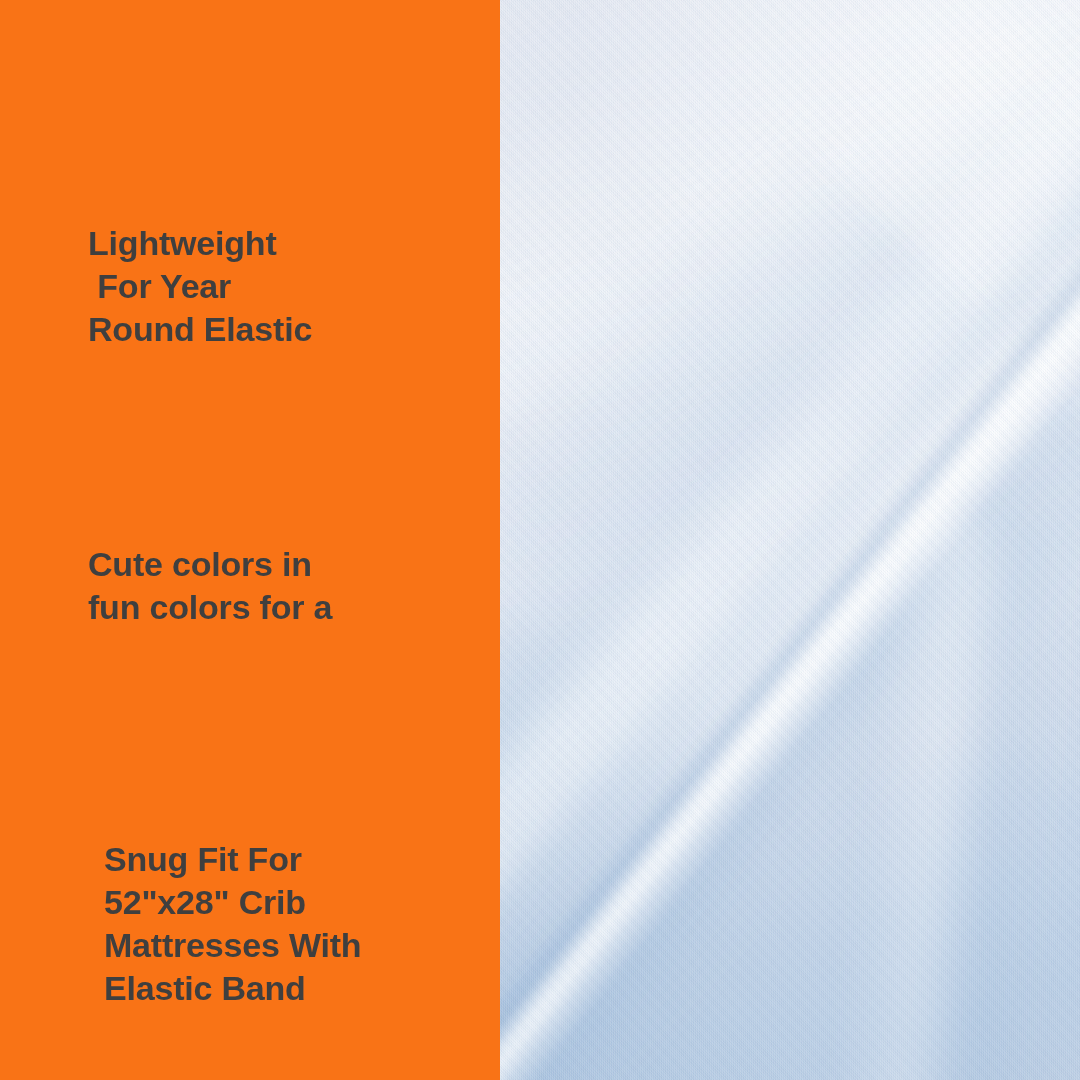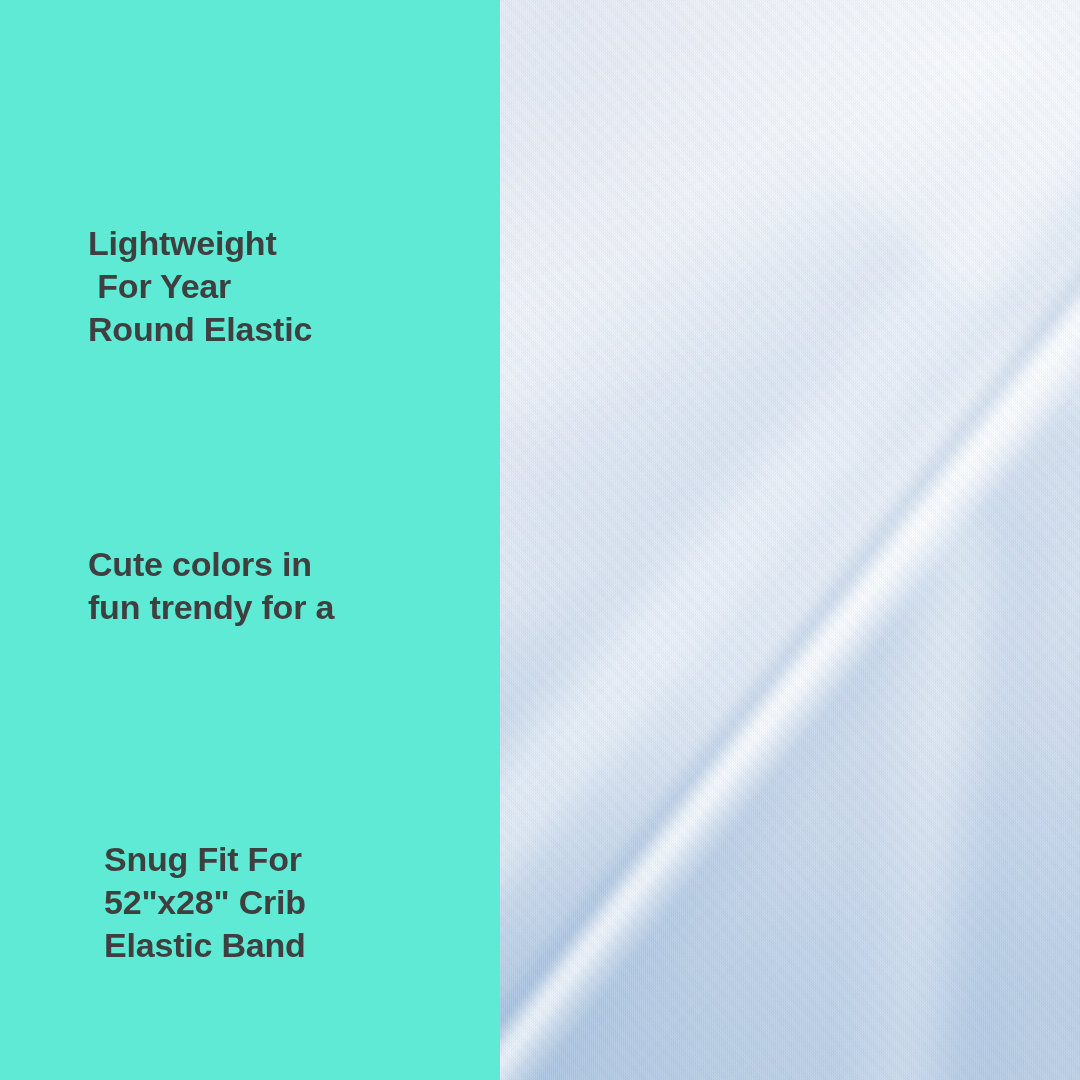--- a/index.html
+++ b/index.html
@@ -20,21 +20,21 @@
     background: #ffffff;
   }
 
   
   .text-panel {
     position: absolute;
     left: 0;
     top: 0;
     width: 500px;
     height: 1080px;
-    background: #5eead4;
+    background: #f97316;
     z-index: 5;
   }
 
   .feature-block {
     position: absolute;
     left: 88px;
     width: 400px;
   }
 
   .feature-block .line {
@@ -274,26 +274,27 @@
   <div class="text-panel">
 
     <div class="feature-block" id="block-lightweight">
       <div class="line">Lightweight</div>
       <div class="line"> For Year</div>
       <div class="line">Round Elastic</div>
     </div>
 
     <div class="feature-block" id="block-cute">
       <div class="line">Cute colors in</div>
-      <div class="line">fun trendy for a</div>
+      <div class="line">fun colors for a</div>
     </div>
 
     <div class="feature-block" id="block-snug">
       <div class="line">Snug Fit For</div>
       <div class="line">52"x28" Crib</div>
+      <div class="line">Mattresses With</div>
       <div class="line">Elastic Band</div>
     </div>
 
   </div>
 
   <div class="photo-panel">
     <div class="fab-base"></div>
     <div class="fab-light-1"></div>
     <div class="fab-light-2"></div>
     <div class="crease-soft-c"></div>

